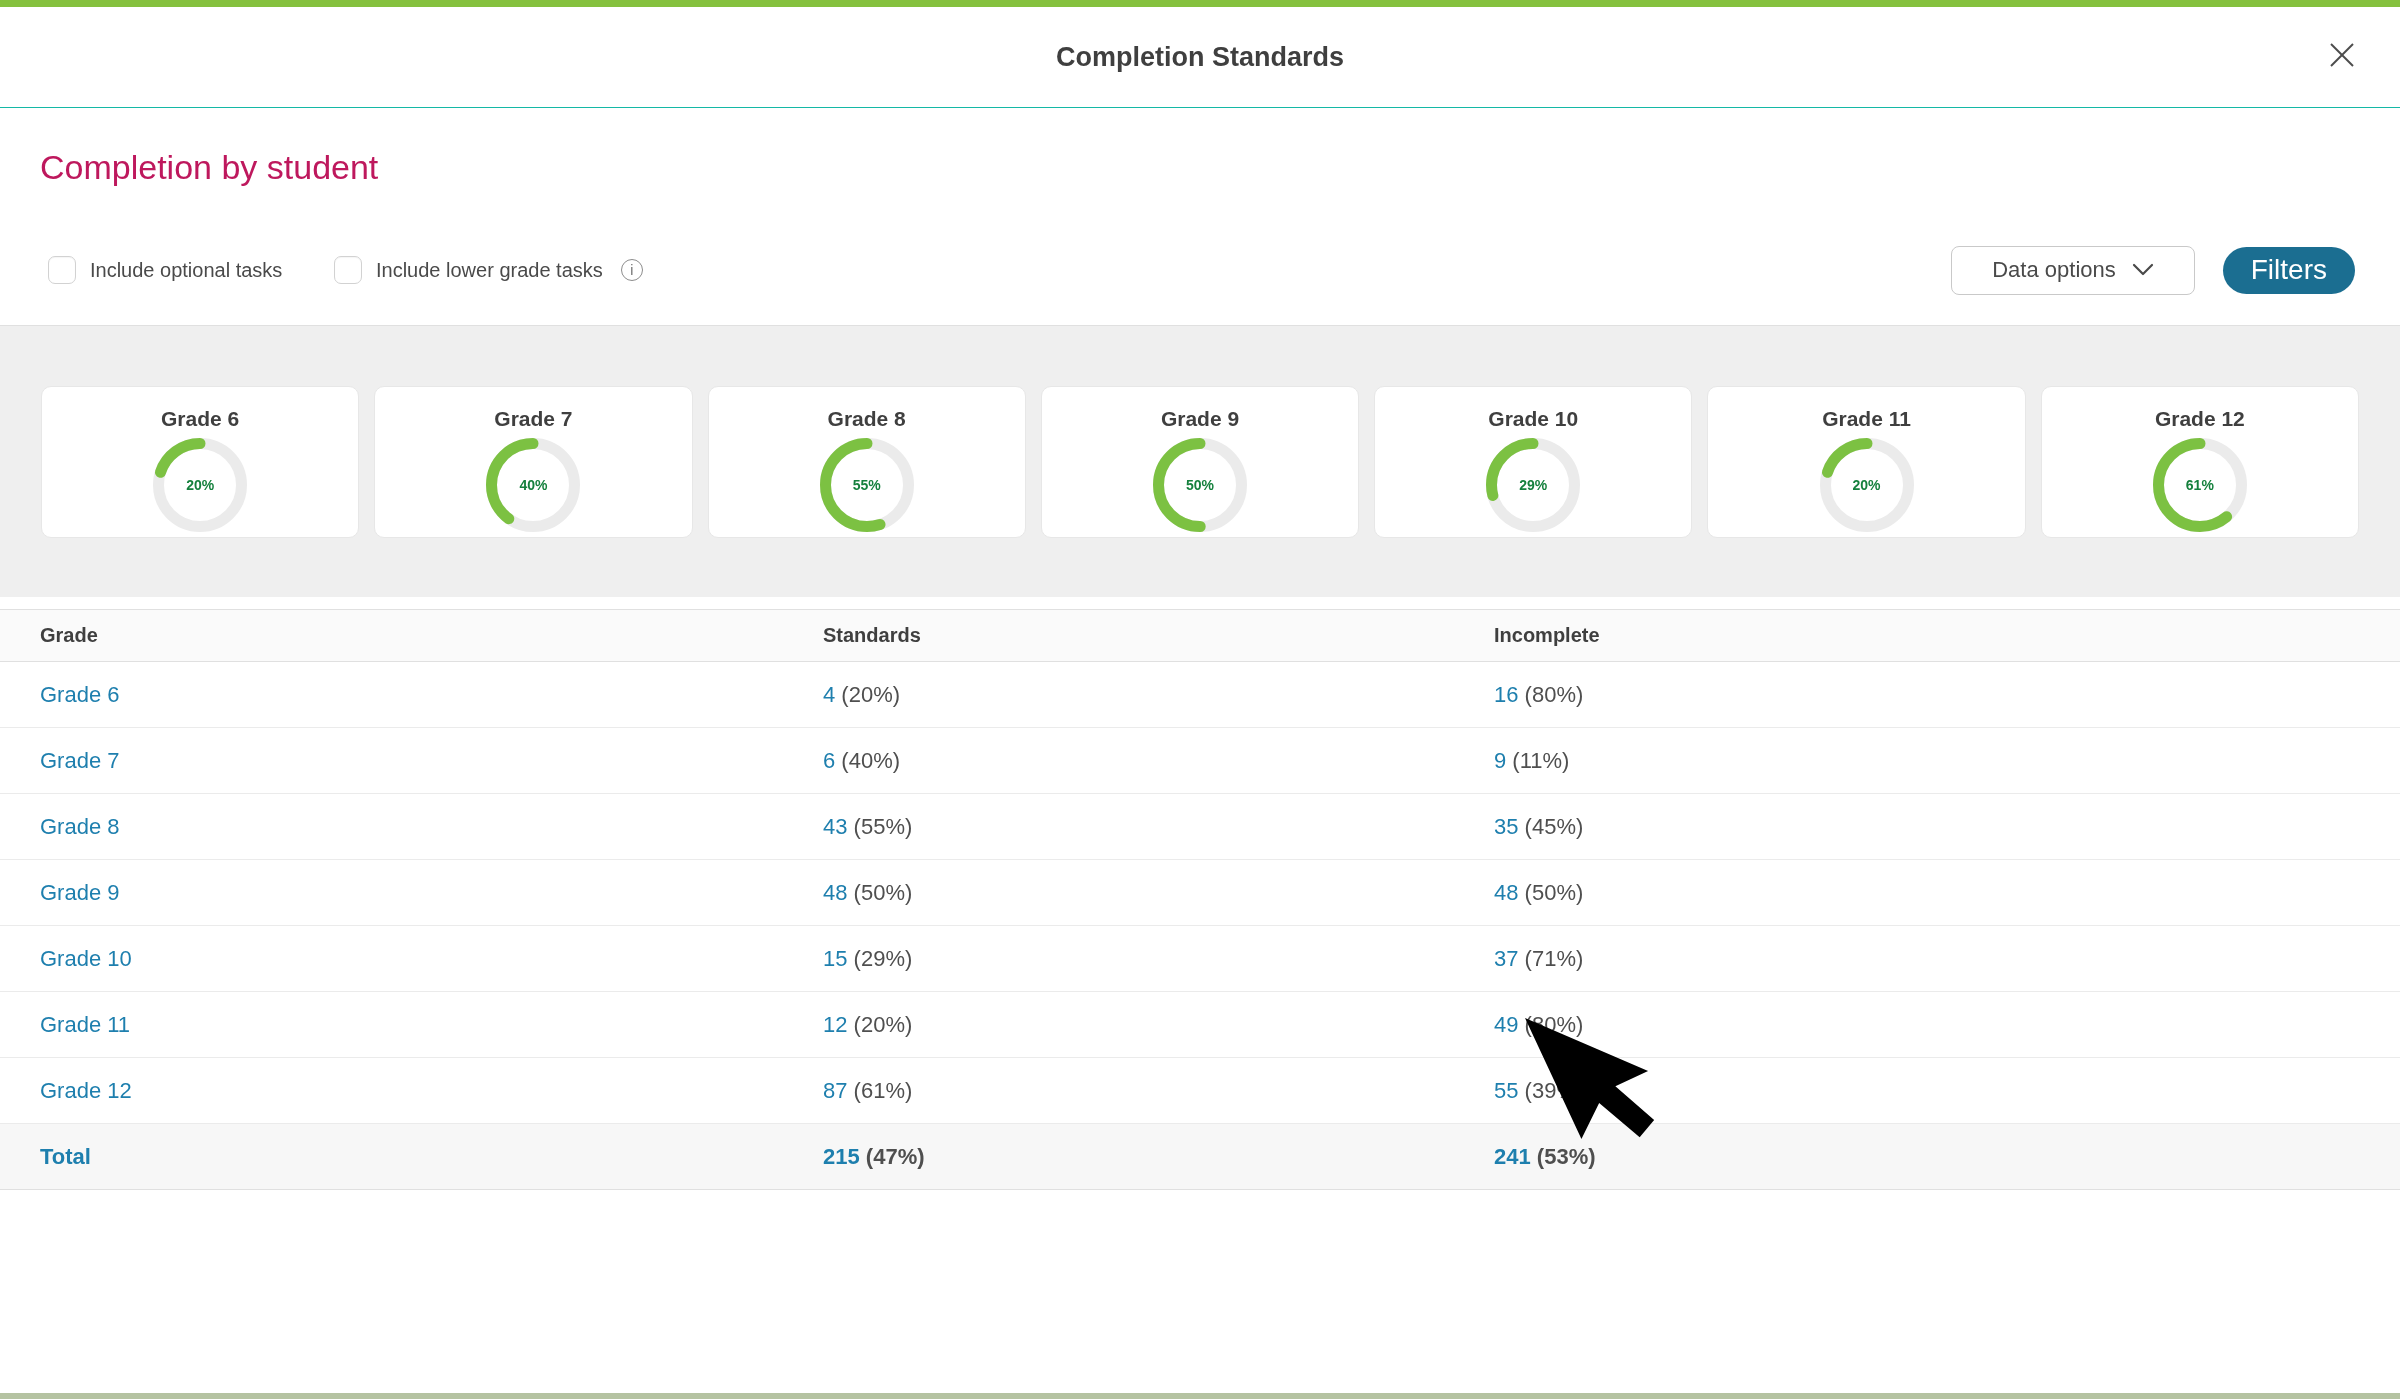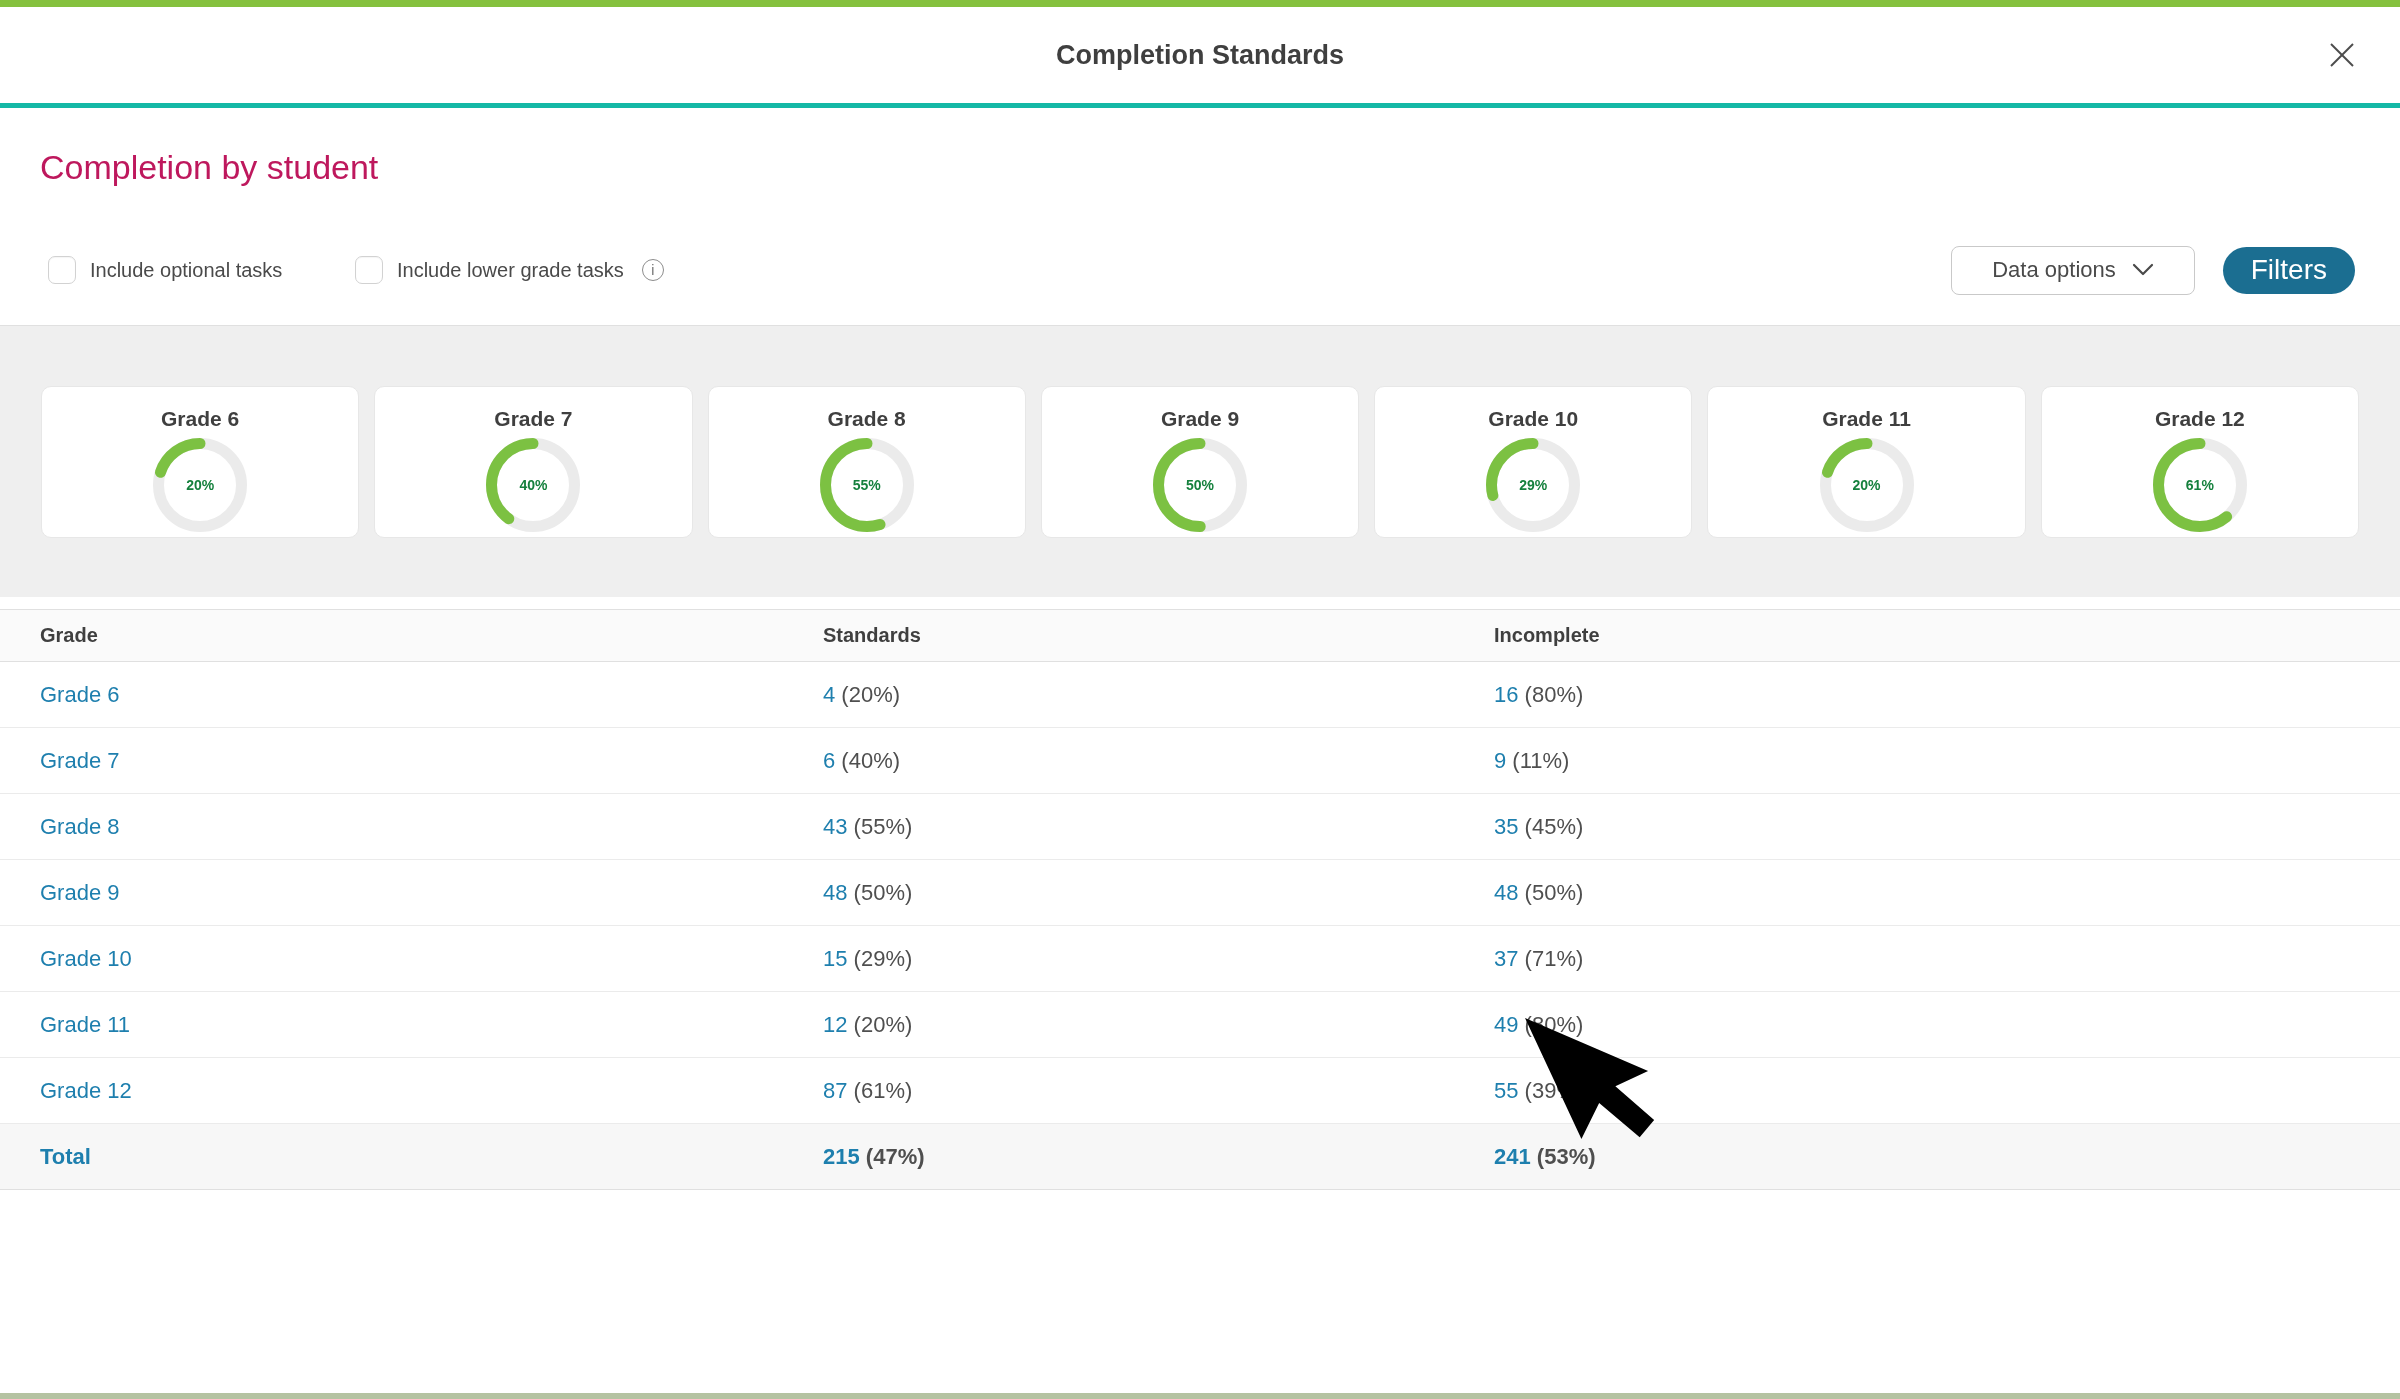--- a/index.html
+++ b/index.html
@@ -5,34 +5,34 @@
   * { margin:0; padding:0; box-sizing:border-box; }
   html,body { background:#ffffff; }
   .screen {
     position:relative; width:2400px; height:1399px; overflow:hidden;
     background:#ffffff; font-family:"Liberation Sans", sans-serif; color:#3f3f3f;
   }
   .topbar { position:absolute; top:0; left:0; width:100%; height:7px; background:#85c13e; }
   
   .modal-header {
     position:absolute; top:7px; left:0; width:100%; height:101px;
-    border-bottom:5px solid #14b8a6; display:flex; align-items:center; justify-content:center;
+    border-bottom:1px solid #14b8a6; display:flex; align-items:center; justify-content:center;
   }
   .modal-title { font-size:27px; font-weight:700; color:#3f3f3f; }
   .close-btn {
     position:absolute; right:38px; top:28px; width:40px; height:40px;
     display:flex; align-items:center; justify-content:center; cursor:pointer; background:none; border:none;
   }
   
   .page-heading { position:absolute; top:148px; left:40px; font-size:34px; font-weight:400; color:#be185d; }
   
   .controls { position:absolute; top:245px; left:0; width:100%; height:50px; }
   .cb-group { position:absolute; display:flex; align-items:center; gap:14px; height:50px; }
   .cb-group.first { left:48px; }
-  .cb-group.second { left:355px;align-items:center; }
+  .cb-group.second { left:334px;align-items:center; }
   .checkbox {
     width:28px; height:28px; border:1px solid #d2d2d2; border-radius:7px; background:#fff;
     box-shadow:0 1px 1px rgba(0,0,0,0.04) inset; cursor:pointer;
   }
   .cb-label { font-size:20px; color:#4a4a4a; }
   .info-icon {
     width:22px; height:22px; border:1px solid #8d8d8d; border-radius:50%;
     display:flex; align-items:center; justify-content:center;
     font-size:14px; color:#6f6f6f; margin-left:4px; cursor:pointer; font-style:normal;
   }

